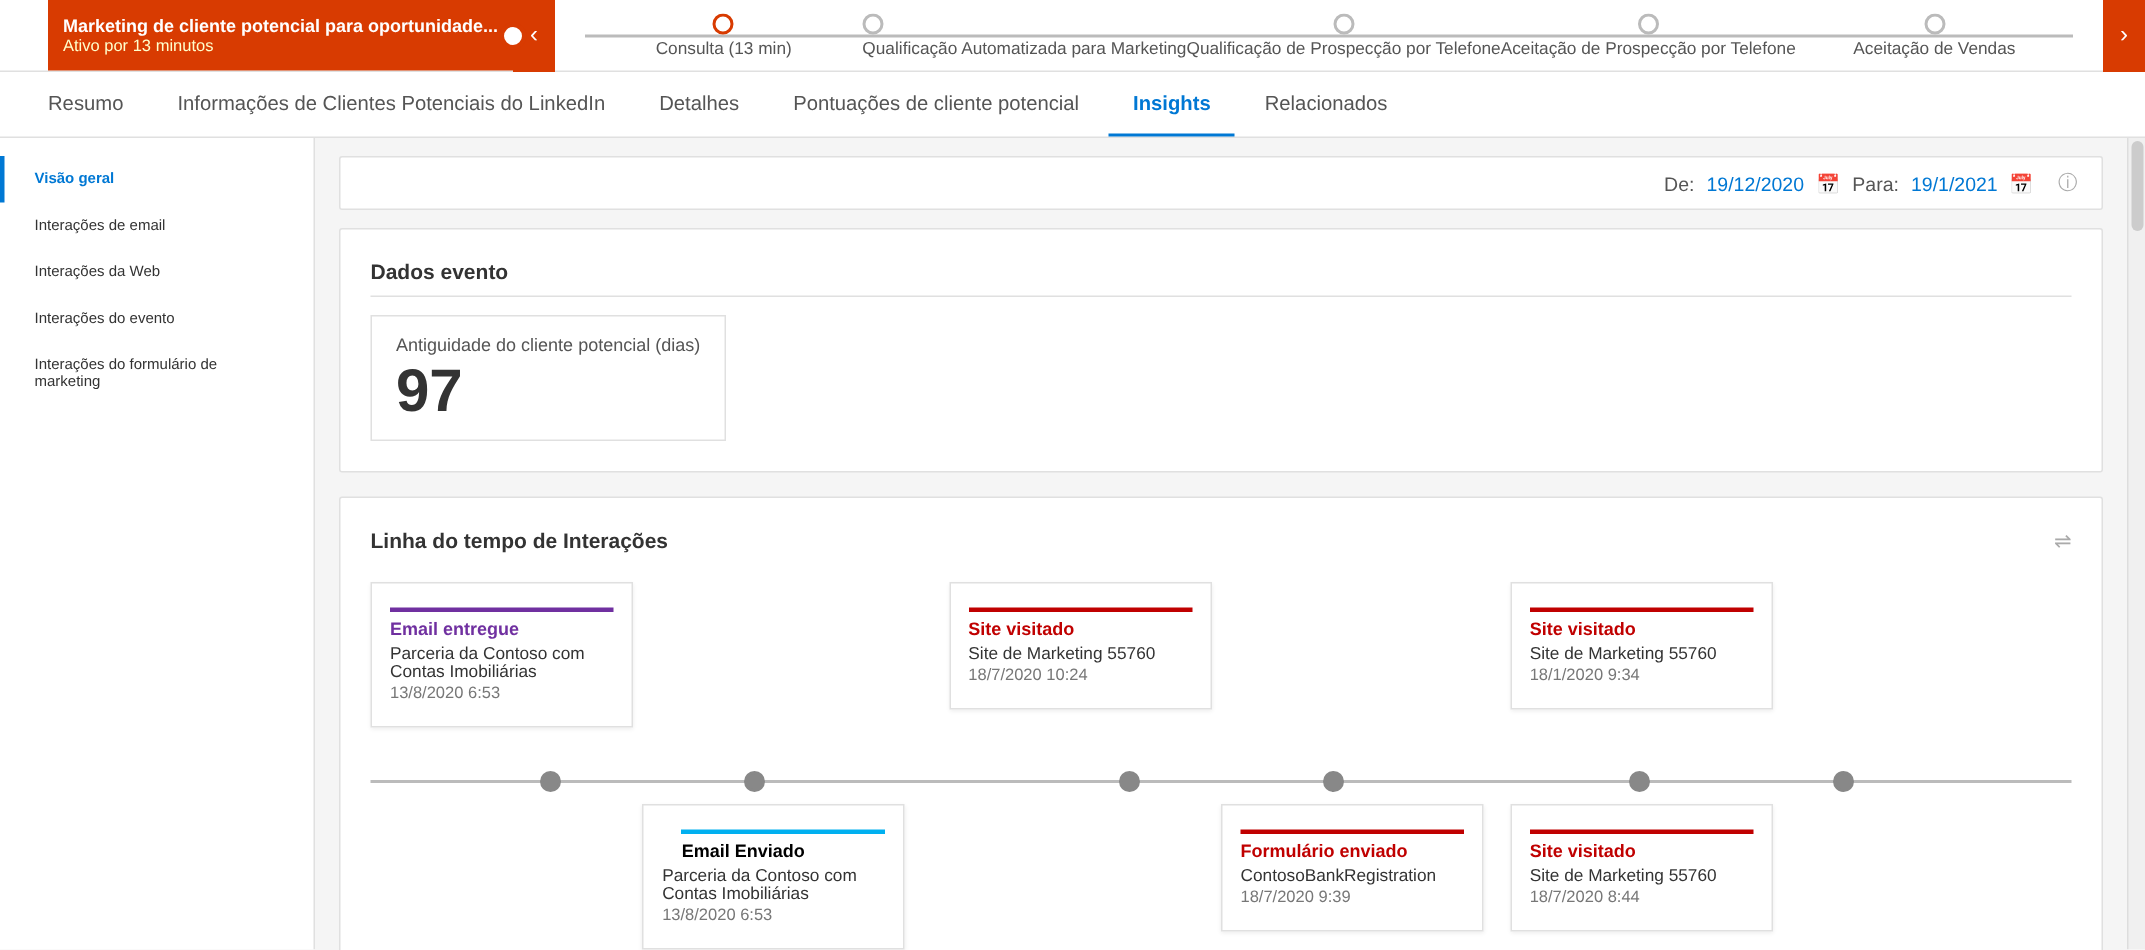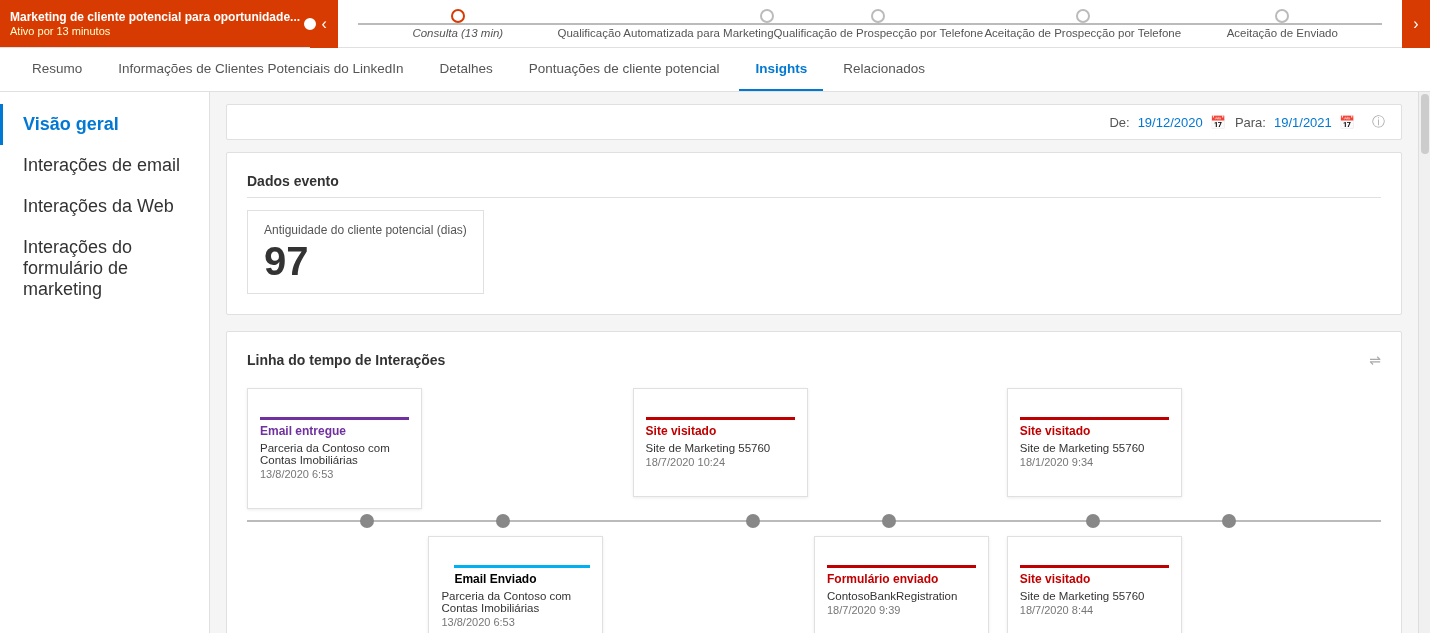--- a/index.html
+++ b/index.html
@@ -17,20 +17,21 @@
     }
     .pipeline-active-item {
       background: #d83b01;
       color: #fff;
       display: flex;
       align-items: center;
       height: 100%;
       padding: 4px 10px;
       min-width: 200px;
       position: relative;
+      margin-left: 32px;
     }
     .pipeline-active-item .active-title { font-size: 12px; font-weight: 600; line-height: 1.2; }
     .pipeline-active-item .active-sub { font-size: 11px; color: #ffc; }
     .pipeline-active-dot {
       width: 18px; height: 18px; border-radius: 50%; border: 3px solid #d83b01; background: #fff;
       position: absolute; top: 50%; transform: translateY(-50%); right: -9px;
       z-index: 2;
     }
     .pipeline-nav-btn {
       background: #d83b01; border: none; color: #fff; cursor: pointer;
@@ -62,21 +63,21 @@
     .main-content {
       display: flex; height: calc(633px - 48px - 44px); background: #f5f5f5;
     }
 
     
     .sidebar {
       width: 210px; background: #fff; border-right: 1px solid #e0e0e0;
       padding: 12px 0;
     }
     .sidebar-item {
-      padding: 10px 20px; cursor: pointer; font-size: 18px; color: #333;
+      padding: 10px 20px; cursor: pointer; font-size: 10px; color: #333;
       border-left: 3px solid transparent;
     }
     .sidebar-item.active { border-left: 3px solid #0078d4; color: #0078d4; font-weight: 600; }
 
     
     .content-area {
       flex: 1; overflow-y: auto; padding: 12px 16px;
       background: #f5f5f5;
     }
 
@@ -135,21 +136,21 @@
       padding: 0 0px; gap: 0;
       justify-content: space-between;
     }
     .tl-cards-bottom {
       display: flex; position: absolute; top: 148px; left: 0; right: 0;
       padding: 0 0px; gap: 0;
       justify-content: space-between;
     }
     .event-card {
       border: 1px solid #e0e0e0; background: #fff;
-      padding: 28px 12px; width: 170px;
+      padding: 16px 12px; width: 170px;
       box-shadow: 0 1px 3px rgba(0,0,0,0.08);
       position: relative;
     }
     .event-card .event-type {
       font-size: 12px; font-weight: 700; margin-bottom: 4px;
       border-top: 3px solid #7030a0; padding-top: 4px;
     }
     .event-card .event-name { font-size: 11.5px; color: #333; margin-bottom: 2px; }
     .event-card .event-date { font-size: 11px; color: #777; } 
 
@@ -176,39 +177,39 @@
       <div class="active-title">Marketing de cliente potencial para oportunidade...</div>
       <div class="active-sub">Ativo por 13 minutos</div>
     </div>
     <div class="pipeline-active-dot"></div>
   </div>
   <button class="pipeline-nav-btn">‹</button>
   <div class="pipeline-stages">
 
     <div id="stages-container" style="display:flex;align-items:center;width:100%;position:relative;">
       <div style="position:absolute;top:50%;left:0;right:0;height:2px;background:#bbb;z-index:0;transform:translateY(-50%);"></div>
-    <div style="display: flex; flex-direction: column; align-items: center; flex: 1 1 0%; position: relative; z-index: 1; cursor: pointer; font-style: italic;">
+    <div style="display: flex; flex-direction: column; align-items: center; flex: 1 1 0%; position: relative; z-index: 1; cursor: pointer;">
           <div style="width: 14px; height: 14px; border-radius: 50%; border: 2px solid rgb(216, 59, 1); background: rgb(255, 255, 255); z-index: 2;"></div>
           <div style="font-size: 11.5px; color: rgb(85, 85, 85); margin-top: 4px; text-align: center; white-space: nowrap;">Consulta (13 min)</div>
         </div>
-        <div style="display: flex; flex-direction: column; align-items: flex-end; flex: 1 1 0%; position: relative; z-index: 1; cursor: pointer;">
+        <div style="display: flex; flex-direction: column; align-items: flex-start; flex: 1 1 0%; position: relative; z-index: 1; cursor: pointer;">
           <div style="width: 14px; height: 14px; border-radius: 50%; border: 2px solid rgb(187, 187, 187); background: rgb(255, 255, 255); z-index: 2;"></div>
           <div style="font-size: 11.5px; color: rgb(85, 85, 85); margin-top: 4px; text-align: center; white-space: nowrap;">Qualificação Automatizada para Marketing</div>
         </div>
         <div style="display: flex; flex-direction: column; align-items: center; flex: 1 1 0%; position: relative; z-index: 1; cursor: pointer;">
           <div style="width: 14px; height: 14px; border-radius: 50%; border: 2px solid rgb(187, 187, 187); background: rgb(255, 255, 255); z-index: 2;"></div>
           <div style="font-size: 11.5px; color: rgb(85, 85, 85); margin-top: 4px; text-align: center; white-space: nowrap;">Qualificação de Prospecção por Telefone</div>
         </div>
         <div style="display: flex; flex-direction: column; align-items: center; flex: 1 1 0%; position: relative; z-index: 1; cursor: pointer;">
           <div style="width: 14px; height: 14px; border-radius: 50%; border: 2px solid rgb(187, 187, 187); background: rgb(255, 255, 255); z-index: 2;"></div>
           <div style="font-size: 11.5px; color: rgb(85, 85, 85); margin-top: 4px; text-align: center; white-space: nowrap;">Aceitação de Prospecção por Telefone</div>
         </div>
         <div style="display: flex; flex-direction: column; align-items: center; flex: 1 1 0%; position: relative; z-index: 1; cursor: pointer;">
           <div style="width: 14px; height: 14px; border-radius: 50%; border: 2px solid rgb(187, 187, 187); background: rgb(255, 255, 255); z-index: 2;"></div>
-          <div style="font-size: 11.5px; color: rgb(85, 85, 85); margin-top: 4px; text-align: center; white-space: nowrap;">Aceitação de Enviado</div>
+          <div style="font-size: 11.5px; color: rgb(85, 85, 85); margin-top: 4px; text-align: center; white-space: nowrap;">Aceitação de Vendas</div>
         </div>
       </div>
   </div>
   <button class="pipeline-nav-btn">›</button>
 </div>
 
 <div class="tabs-bar">
   <div id="tabs-container" style="display:flex;align-items:flex-end;height:100%;">
       <div class="tab-item">Resumo</div>
       <div class="tab-item">Informações de Clientes Potenciais do LinkedIn</div>
@@ -219,20 +220,21 @@
     </div>
 </div>
 
 <div class="main-content">
 
   <div class="sidebar">
     <div id="sidebar-container">
         <div class="sidebar-item active">Visão geral</div>
         <div class="sidebar-item">Interações de email</div>
         <div class="sidebar-item">Interações da Web</div>
+        <div class="sidebar-item">Interações do evento</div>
         <div class="sidebar-item">Interações do formulário de marketing</div>
       </div>
   </div>
 
   <div class="content-area">
 
     <div class="date-range-bar">
       <span class="label">De:</span>
       <span class="value">19/12/2020</span>
       <span class="cal-icon">📅</span>

